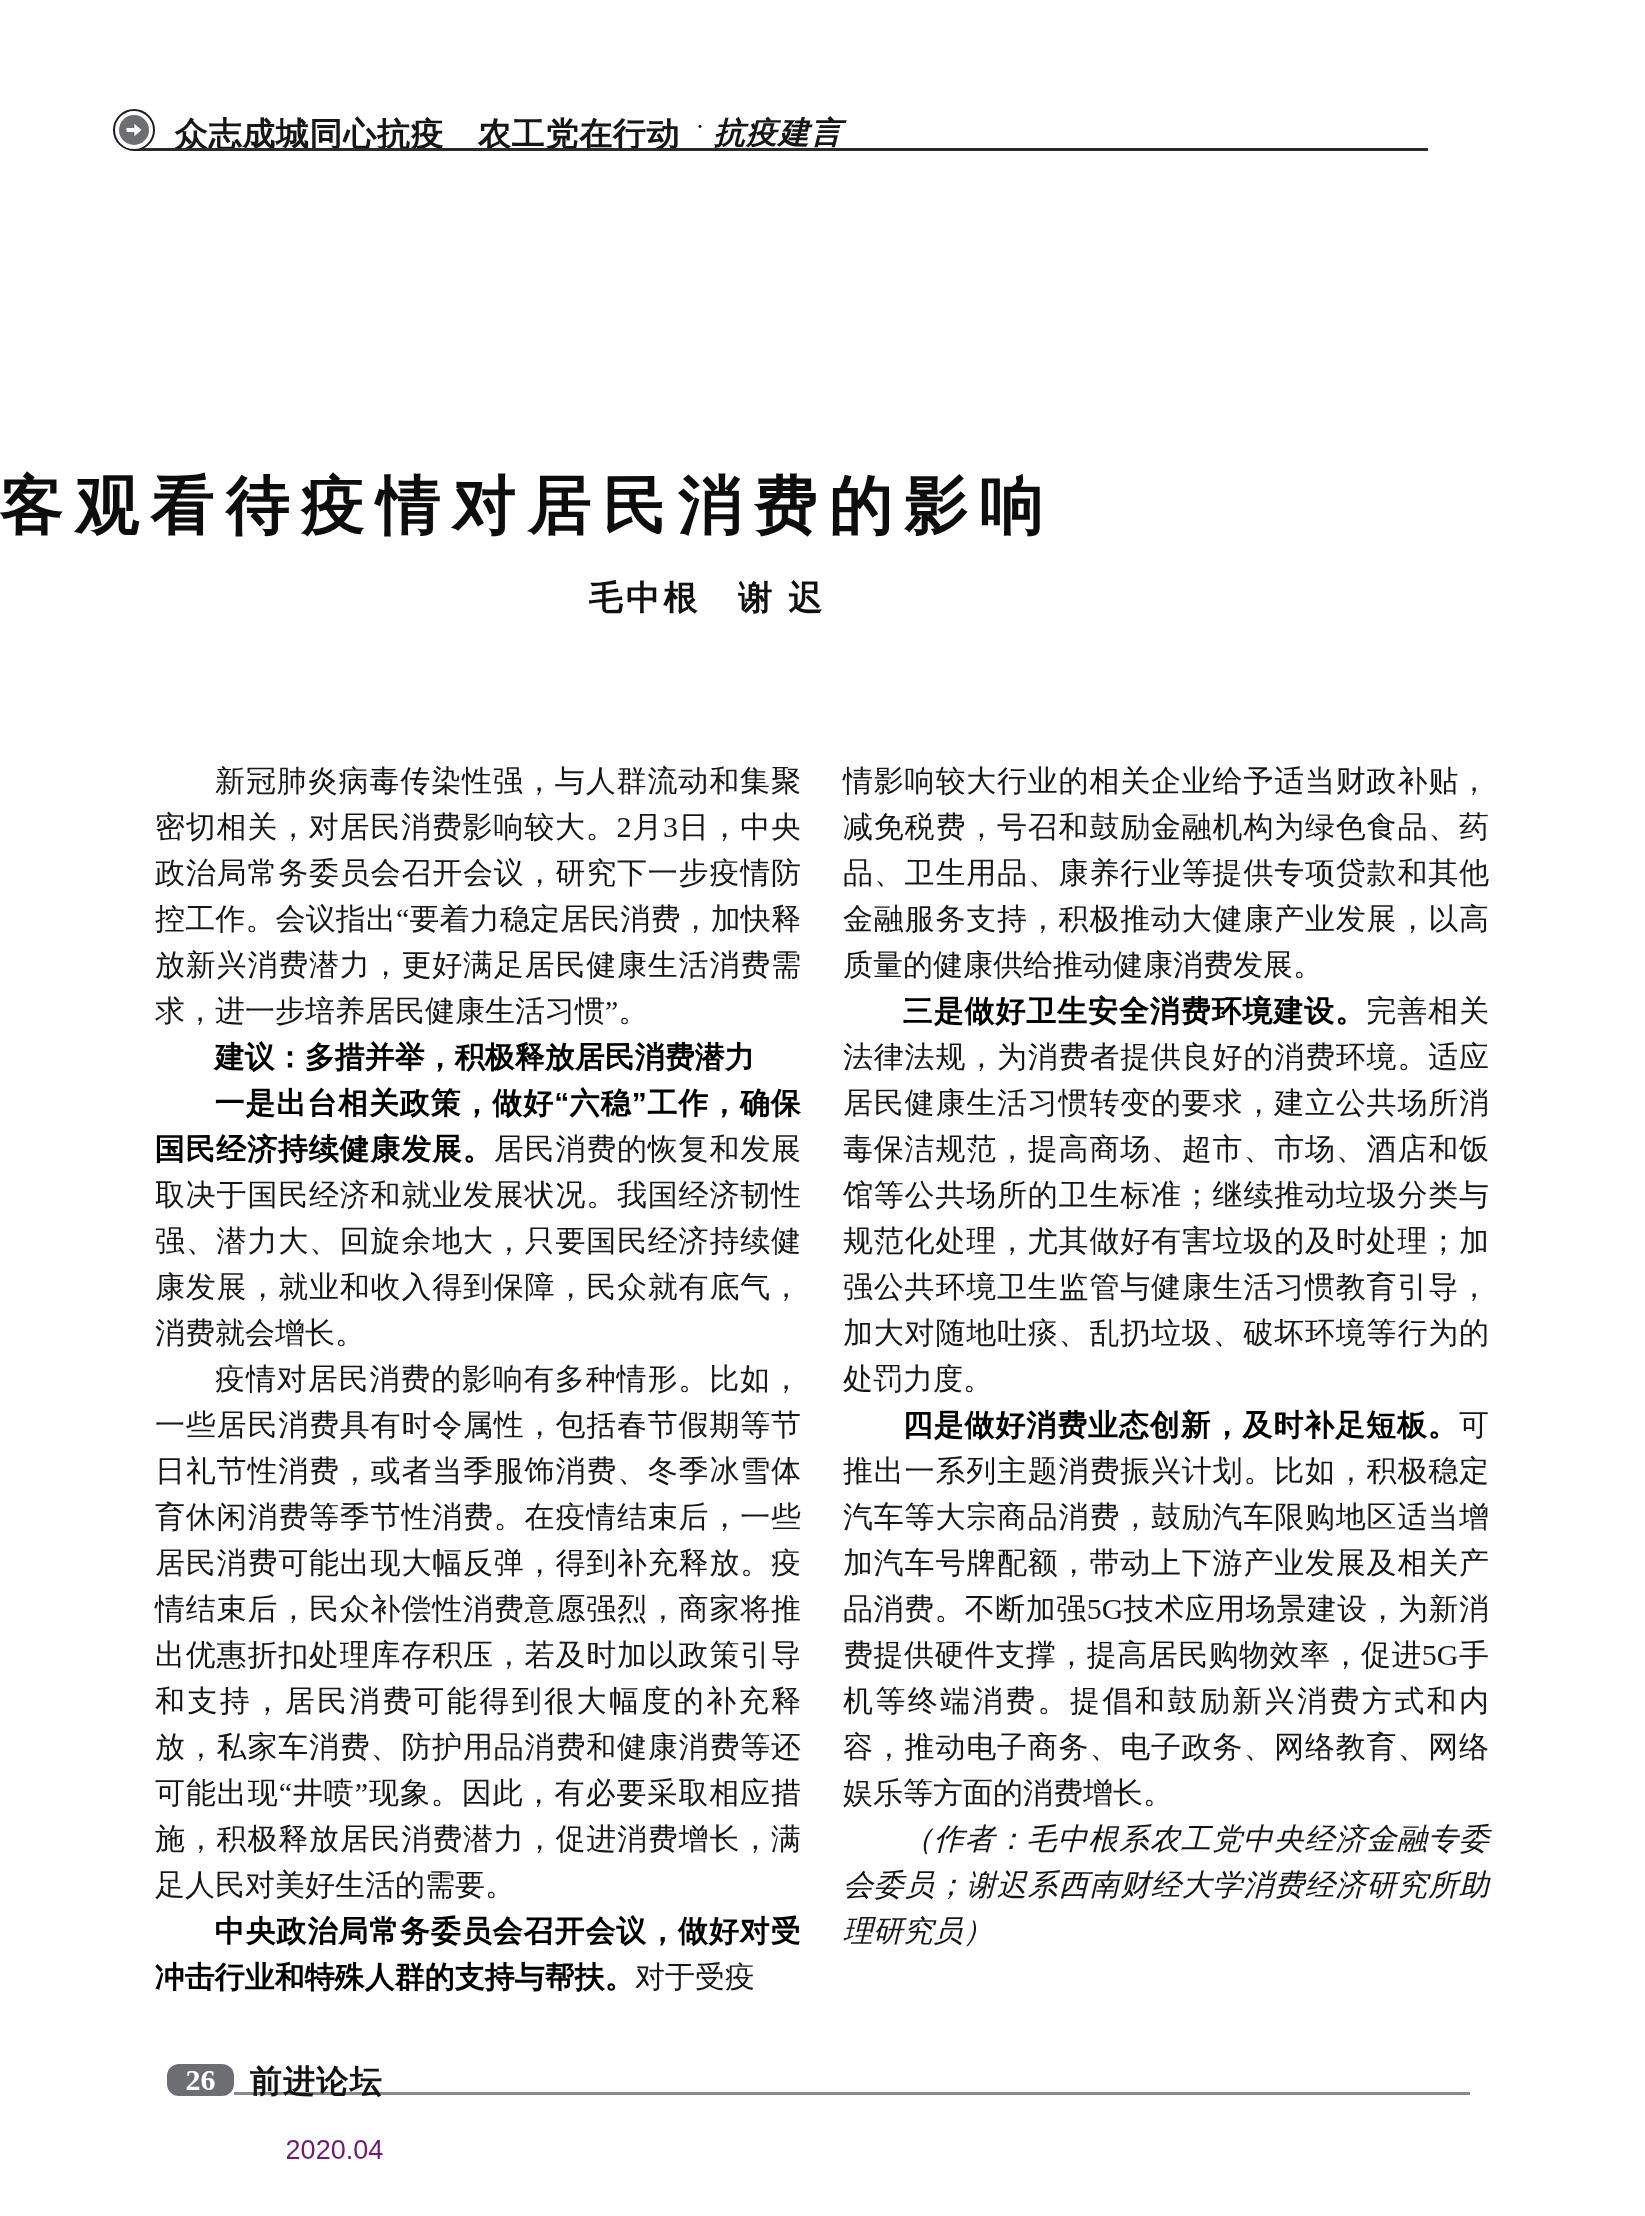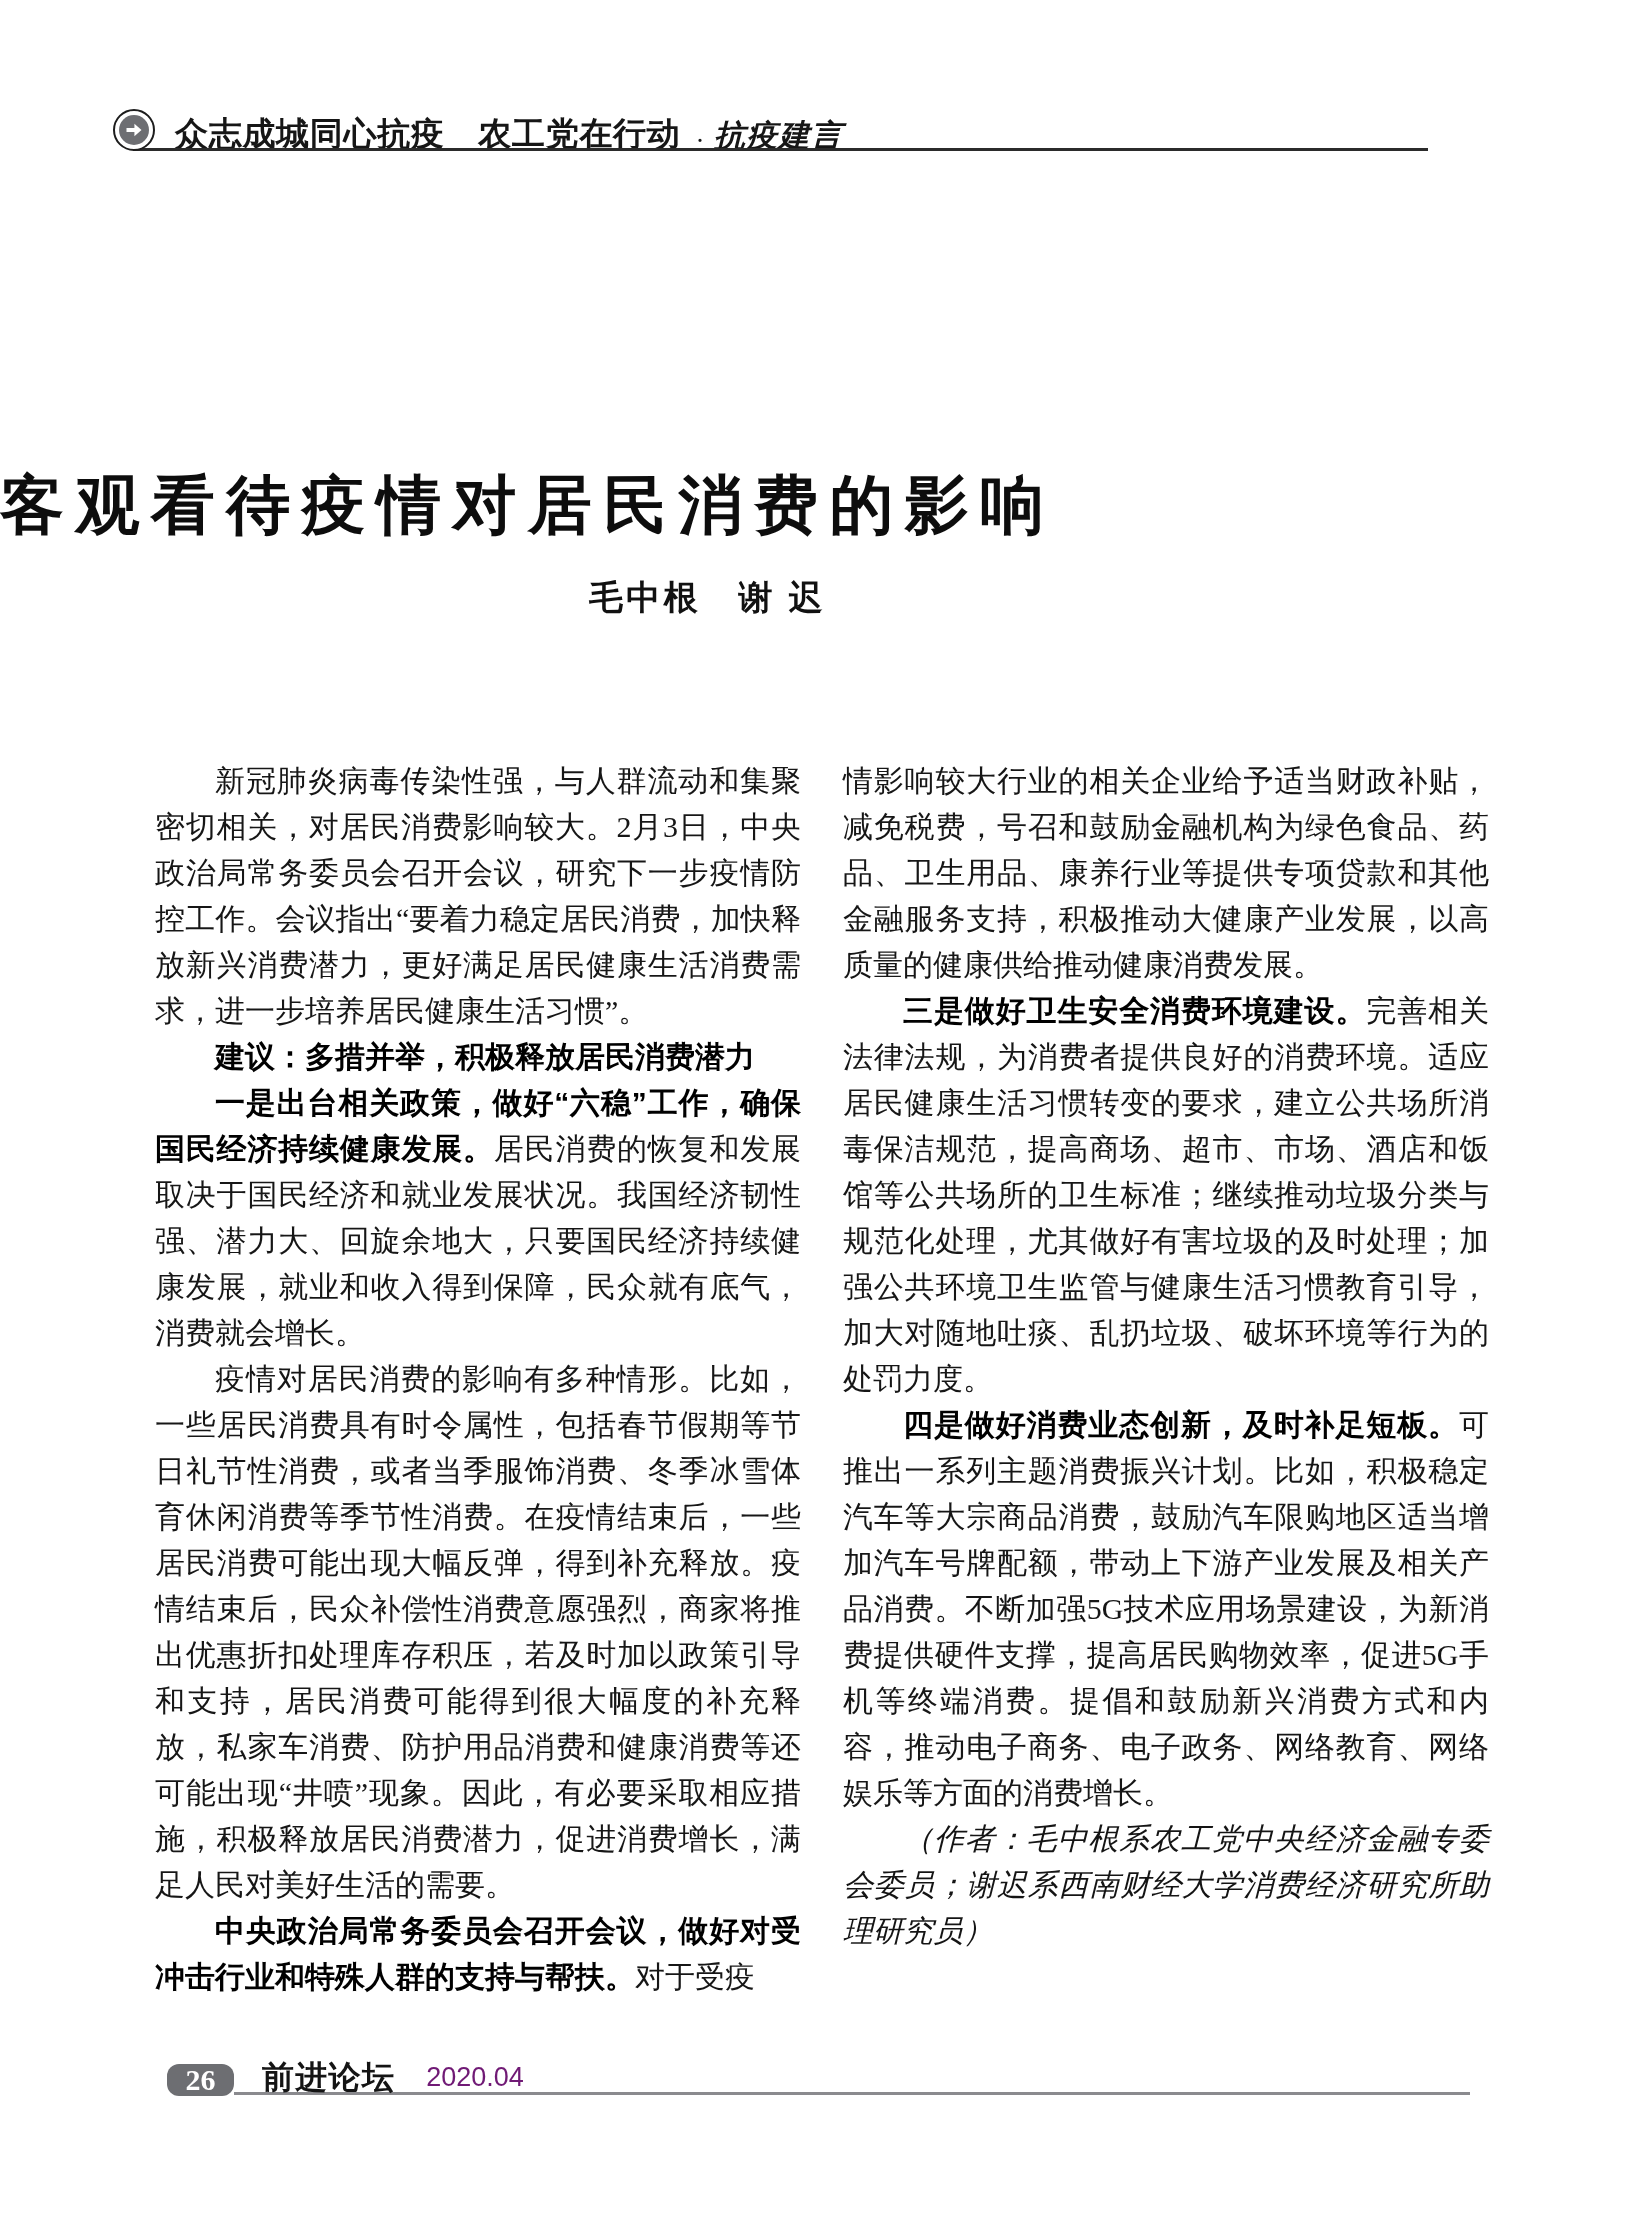--- a/index.html
+++ b/index.html
@@ -17,21 +17,21 @@
     position:relative;width:42px;height:42px;border:2.7px solid #1d1d1d;border-radius:50%;
     background:#ffffff;box-sizing:border-box;flex:0 0 auto;z-index:2;
     display:flex;align-items:center;justify-content:center;
   }
   .hdr-icon-inner{
     width:30px;height:30px;border-radius:50%;background:#6d6e72;
     display:flex;align-items:center;justify-content:center;
   }
   .hdr-icon-inner svg{width:20px;height:20px;display:block;}
   .hdr-rule{position:absolute;left:133px;top:148px;width:1295px;height:2.7px;background:#2b2b2b;z-index:1;}
-  .hdr-text{margin-left:20px;display:flex;align-items:flex-end;white-space:nowrap;margin-top:8px;}
+  .hdr-text{margin-left:20px;display:flex;align-items:flex-start;white-space:nowrap;margin-top:8px;}
   .hdr-main{
     font-family:"Liberation Sans","DejaVu Sans",sans-serif;
     font-weight:700;font-size:33px;letter-spacing:0.7px;color:#161616;
   }
   .hdr-dot{font-size:27px;margin:0 9.4px 0 15px;color:#161616;}
   .hdr-sub{
     font-family:"Liberation Serif","DejaVu Serif",serif;font-style:italic;
     font-size:31px;font-weight:600;color:#161616;letter-spacing:1.3px;
   }
   
@@ -67,22 +67,23 @@
     font-style:italic;font-size:30px;color:#141414;
   }
   
   .ftr-box{
     position:absolute;left:167px;top:2064px;width:67px;height:32px;background:#6d6e72;
     color:#ffffff;font-family:"Liberation Serif","DejaVu Serif",serif;
     font-size:30px;font-weight:700;display:flex;align-items:center;justify-content:center;border-radius:12px;
   }
   .ftr-rule{position:absolute;left:234px;top:2092px;width:1236px;height:3.4px;background:#8a8a8e;}
   .ftr-text{
-    position:absolute;left:262px;top:2060px;height:35px;display:flex;align-items:center;gap:31px;
+    position:absolute;left:250px;top:2060px;height:35px;display:flex;align-items:flex-end;gap:31px;
     white-space:nowrap;
+    flex-direction:column;
   }
   .ftr-journal{font-size:32px;font-weight:700;color:#141414;letter-spacing:1.3px;}
   .ftr-issue{font-size:27px;color:#701a75;font-family:"Liberation Sans","DejaVu Sans",sans-serif;}
 </style>
 </head>
 <body>
 
 <div class="page">
 
   <div class="hdr-rule"></div>

